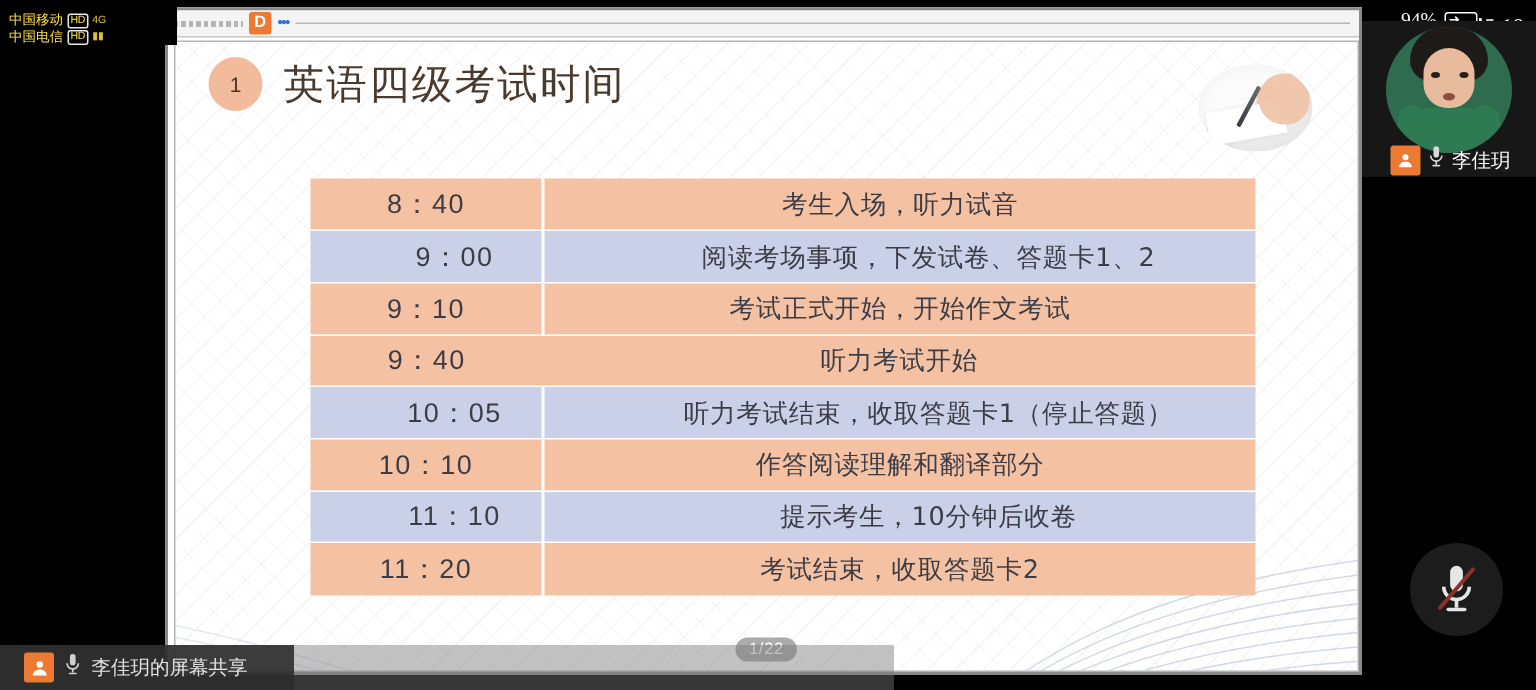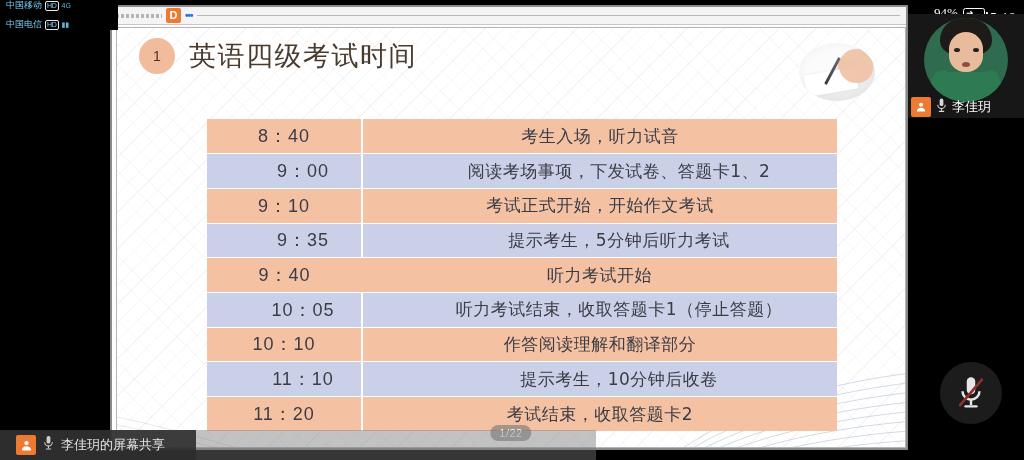--- a/index.html
+++ b/index.html
@@ -13,23 +13,23 @@
     position: relative;
     width: 1024px; height: 460px;
     background: #000;
   }
 
   
   .statusbar-left {
     position: absolute; left: 0; top: 0;
     width: 118px; height: 30px;
     display: flex; flex-direction: column;
-    justify-content: space-between;
+    justify-content: flex-end;
     padding-left: 6px;
-    color: #7dd3fc;
+    color: #fde047;
     z-index: 40;
     background: #000;
   }
   .sim-row {
     display: flex; align-items: center;
     gap: 3px;
     font-size: 9px; line-height: 11px;
     white-space: nowrap;
   }
   .hd-badge {
@@ -343,21 +343,21 @@
     background: #2e7a52; border-radius: 10px;
   }
   .av-hand-l { left: 8px; }
   .av-hand-r { right: 8px; }
   .tile-footer {
     position: absolute;
     left: 0; bottom: 0;
     width: 100%; height: 22px;
     display: flex; align-items: center;
     gap: 4px;
-    padding-left: 3px;
+    padding-left: 19px;
   }
   .tile-name {
     color: #fff; font-size: 13px; white-space: nowrap;
     font-family: "DejaVu Sans", "Liberation Sans", sans-serif;
   }
 
   
   .mute-btn {
     position: absolute;
     right: 22px; bottom: 36px;
@@ -451,24 +451,20 @@
                 <td class="time divided">8：40</td>
                 <td class="event">考生入场，听力试音</td>
               </tr>
               <tr class="row-blue">
                 <td class="time divided">9：00</td>
                 <td class="event">阅读考场事项，下发试卷、答题卡1、2</td>
               </tr>
               <tr class="row-orange">
                 <td class="time divided">9：10</td>
                 <td class="event">考试正式开始，开始作文考试</td>
-              </tr>
-              <tr class="row-blue">
-                <td class="time divided">9：35</td>
-                <td class="event">提示考生，5分钟后听力考试</td>
               </tr>
               <tr class="row-orange">
                 <td class="time">9：40</td>
                 <td class="event">听力考试开始</td>
               </tr>
               <tr class="row-blue">
                 <td class="time divided">10：05</td>
                 <td class="event">听力考试结束，收取答题卡1（停止答题）</td>
               </tr>
               <tr class="row-orange">

